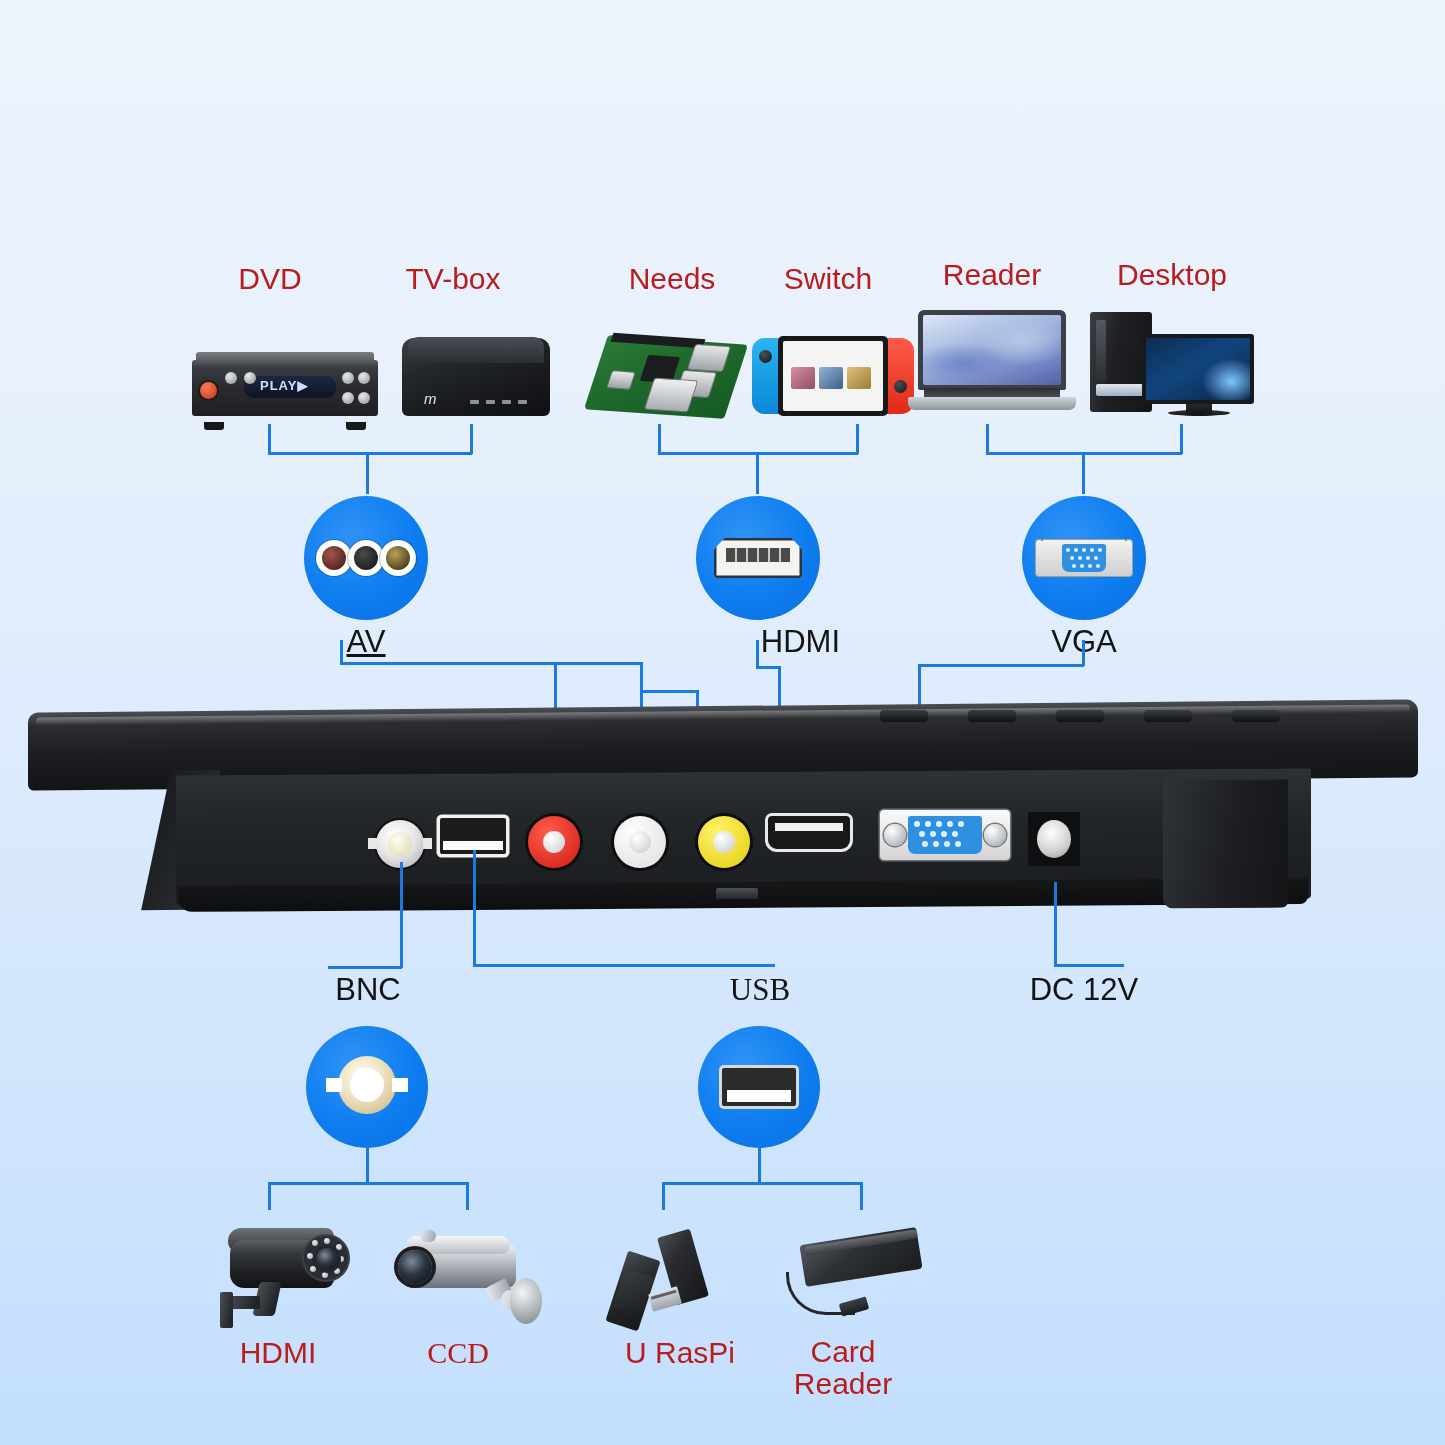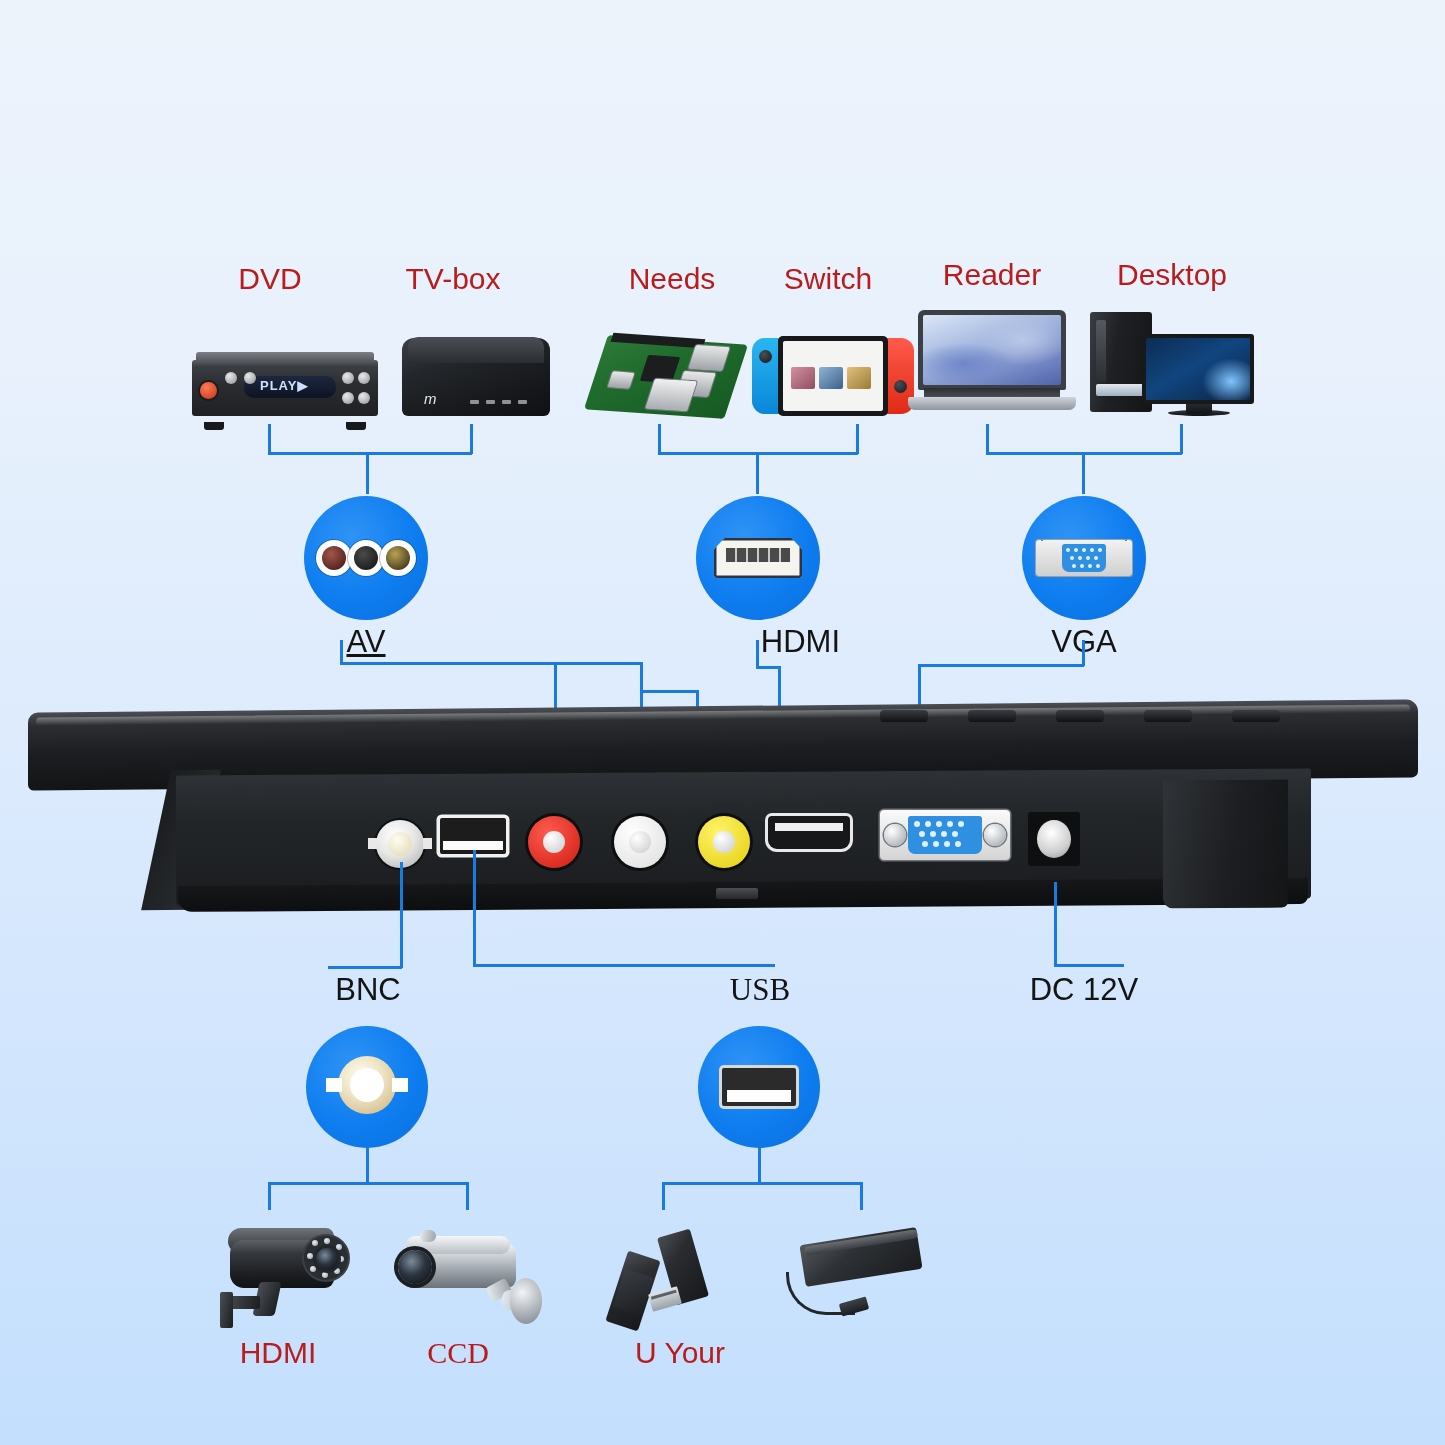--- a/index.html
+++ b/index.html
@@ -557,15 +557,19 @@
 
   <div class="dev" style="left:772px;top:1228px;width:150px;height:104px;">
     <div class="reader" style="left:30px;top:8px;width:118px;height:42px;transform:rotate(-9deg);"></div>
     <div class="reader-edge" style="left:32px;top:10px;width:114px;height:9px;transform:rotate(-9deg);"></div>
     <div class="reader-cable" style="left:14px;top:44px;width:66px;height:40px;"></div>
     <div class="reader-tip" style="left:68px;top:72px;transform:rotate(-16deg);"></div>
   </div>
 
   <div class="dev-label" style="left:198px;top:1336px;width:160px;">HDMI</div>
   <div class="dev-label" style="left:378px;top:1336px;width:160px;font-family:Liberation Serif, serif;">CCD</div>
-  <div class="dev-label" style="left:600px;top:1336px;width:160px;">U Your</div>
+  <div class="dev-label" style="left:600px;top:1336px;width:160px;">U RasPi</div>
+  <div class="dev-label two" style="left:770px;top:1336px;width:146px;line-height:1.08;">
+    <span>Card</span><br>
+    <span>Reader</span>
+  </div>
 
 </div>
 
 </body></html>

